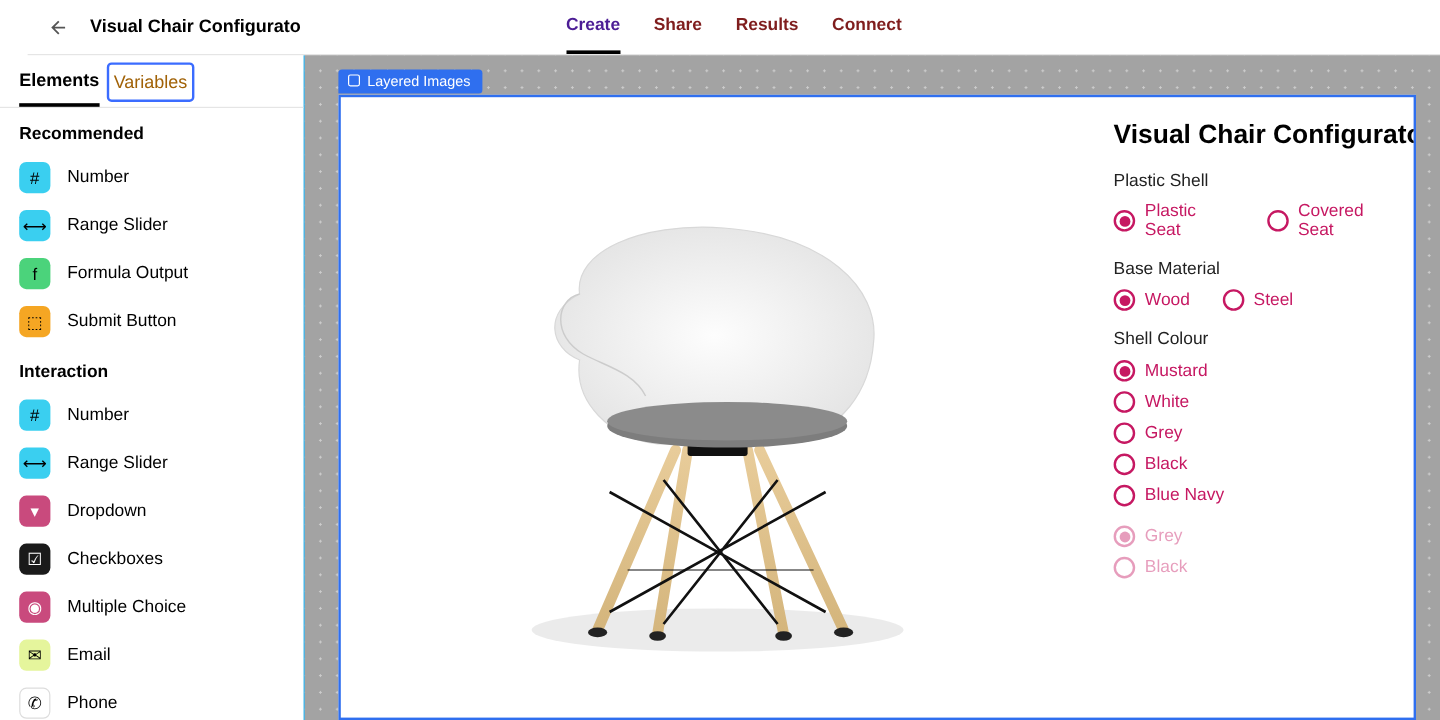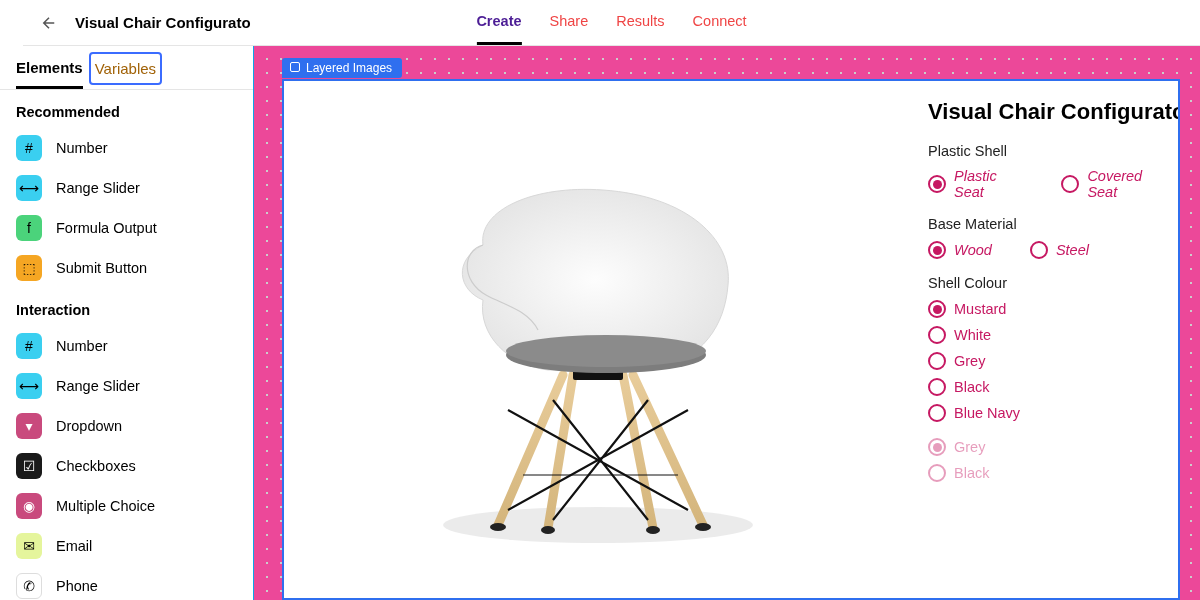--- a/index.html
+++ b/index.html
@@ -2,21 +2,21 @@
 <html><head>
   <meta charset="utf-8">
   <style>
     * { box-sizing: border-box; margin: 0; padding: 0; }
     body { font-family: -apple-system, BlinkMacSystemFont, 'Segoe UI', sans-serif; width: 1200px; height: 600px; overflow: hidden; background: #fff; }
     
     .topbar { height: 46px; border-bottom: 1px solid #e5e5e5; display: flex; align-items: center; padding: 0 12px; position: relative; margin-left: 23px; }
     .back-arrow { width: 28px; height: 28px; display: flex; align-items: center; justify-content: center; cursor: pointer; margin-right: 12px; }
     .page-title-input { font-size: 15px; font-weight: 600; border: none; outline: none; width: 200px; }
     .nav-tabs { position: absolute; left: 50%; transform: translateX(-50%); display: flex; gap: 28px; height: 100%; align-items: center; }
-    .nav-tab { font-size: 14.5px; color: #ef4444; cursor: pointer; height: 100%; display: flex; align-items: center; border-bottom: 3px solid transparent; font-weight: 400;}
+    .nav-tab { font-size: 14.5px; color: #7f1d1d; cursor: pointer; height: 100%; display: flex; align-items: center; border-bottom: 3px solid transparent; font-weight: 700;}
     .nav-tab.active { color: #4c1d95; font-weight: 700; border-bottom: 3px solid #000; }
     
     .main { display: flex; height: 554px; }
     
     .sidebar { width: 254px; border-right: 1px solid #0ea5e9; overflow: hidden; }
     .side-tabs { display: flex; gap: 0px; border-bottom: 1px solid #e5e5e5; padding: 0 16px 0 16px; height: 44px; align-items: flex-end;}
     .side-tab { font-size: 15px; cursor: pointer; padding-bottom: 10px; border-bottom: 3px solid transparent; font-weight:500; color:#555;}
     .side-tab.active { color: #000; font-weight: 700; border-bottom: 3px solid #000; }
     .side-tab.highlight { border: 2px solid #3b6cff; border-radius: 4px; padding: 6px 4px; margin-bottom: 4px; margin-left:6px; color:#a16207;}
     
@@ -25,34 +25,34 @@
     .element-item { display: flex; align-items: center; gap: 14px; padding: 7px 0; cursor: pointer; font-size: 14.5px; }
     .element-icon { width: 26px; height: 26px; border-radius: 6px; display: flex; align-items: center; justify-content: center; font-size: 14px; flex-shrink: 0; }
     .icon-blue { background: #3acff0; color: #000; }
     .icon-green { background: #4bd37b; color: #000; }
     .icon-orange { background: #f5a623; color: #000; }
     .icon-pink { background: #c94a7d; color: #fff; }
     .icon-black { background: #1a1a1a; color: #fff; }
     .icon-lime { background: #e5f59c; color: #000; }
     .icon-white { background: #fff; border:1px solid #ddd; color: #000; }
     
-    .canvas-area { flex: 1; position: relative; background: #ec4899; }
+    .canvas-area { flex: 1; position: relative; background: #a3a3a3; }
     .dot-grid { position: absolute; inset: 0; background-image: radial-gradient(#ccc 1px, transparent 1px); background-size: 14px 14px; background-position: 6px 6px; }
     .canvas-frame { position: absolute; left: 28px; top: 33px; right: 20px; bottom: 0px; background: #fff; border: 2px solid #2f6fef; display: flex; }
     .frame-label { position: absolute; top: -23px; left: -2px; background: #2f6fef; color: #fff; font-size: 12px; padding: 3px 10px 3px 8px; border-radius: 3px 3px 3px 0; display: flex; align-items: center; gap: 6px; }
     .frame-label-icon { width:10px; height:10px; border:1.5px solid #fff; border-radius:2px; position:relative; top:-1px;}
     
     .chair-viewport { flex: 1; display: flex; align-items: center; justify-content: center; position:relative; }
     .chair-svg { width: 420px; height: 420px; }
     
     .config-panel { width: 266px; padding: 18px 10px 0 16px; overflow:hidden;}
     .config-title { font-size: 22px; font-weight: 700; margin-bottom: 18px; white-space:nowrap;}
     .opt-group { margin-bottom: 16px; }
     .opt-group-title { font-size: 14.5px; font-weight: 500; margin-bottom: 9px; color: #222; }
-    .opt-list-h { display: flex; gap: 38px; font-style: italic; }
+    .opt-list-h { display: flex; gap: 27px; }
     .opt-list-v { display: flex; flex-direction: column; gap: 8px; }
     .opt { display: flex; align-items: center; gap: 8px; cursor: pointer; font-size: 14.5px; color: #c61862; }
     .opt-radio { width: 18px; height: 18px; border: 2px solid #c61862; border-radius: 50%; display: flex; align-items: center; justify-content: center; flex-shrink:0;}
     .opt.checked .opt-radio::after { content: ''; width: 9px; height: 9px; background: #c61862; border-radius: 50%; }
     .opt-group.dim { opacity: 0.42; }
     .opt-group.dim .opt-group-title { color: #888; }
   </style>
 </head>
 <body>
 

